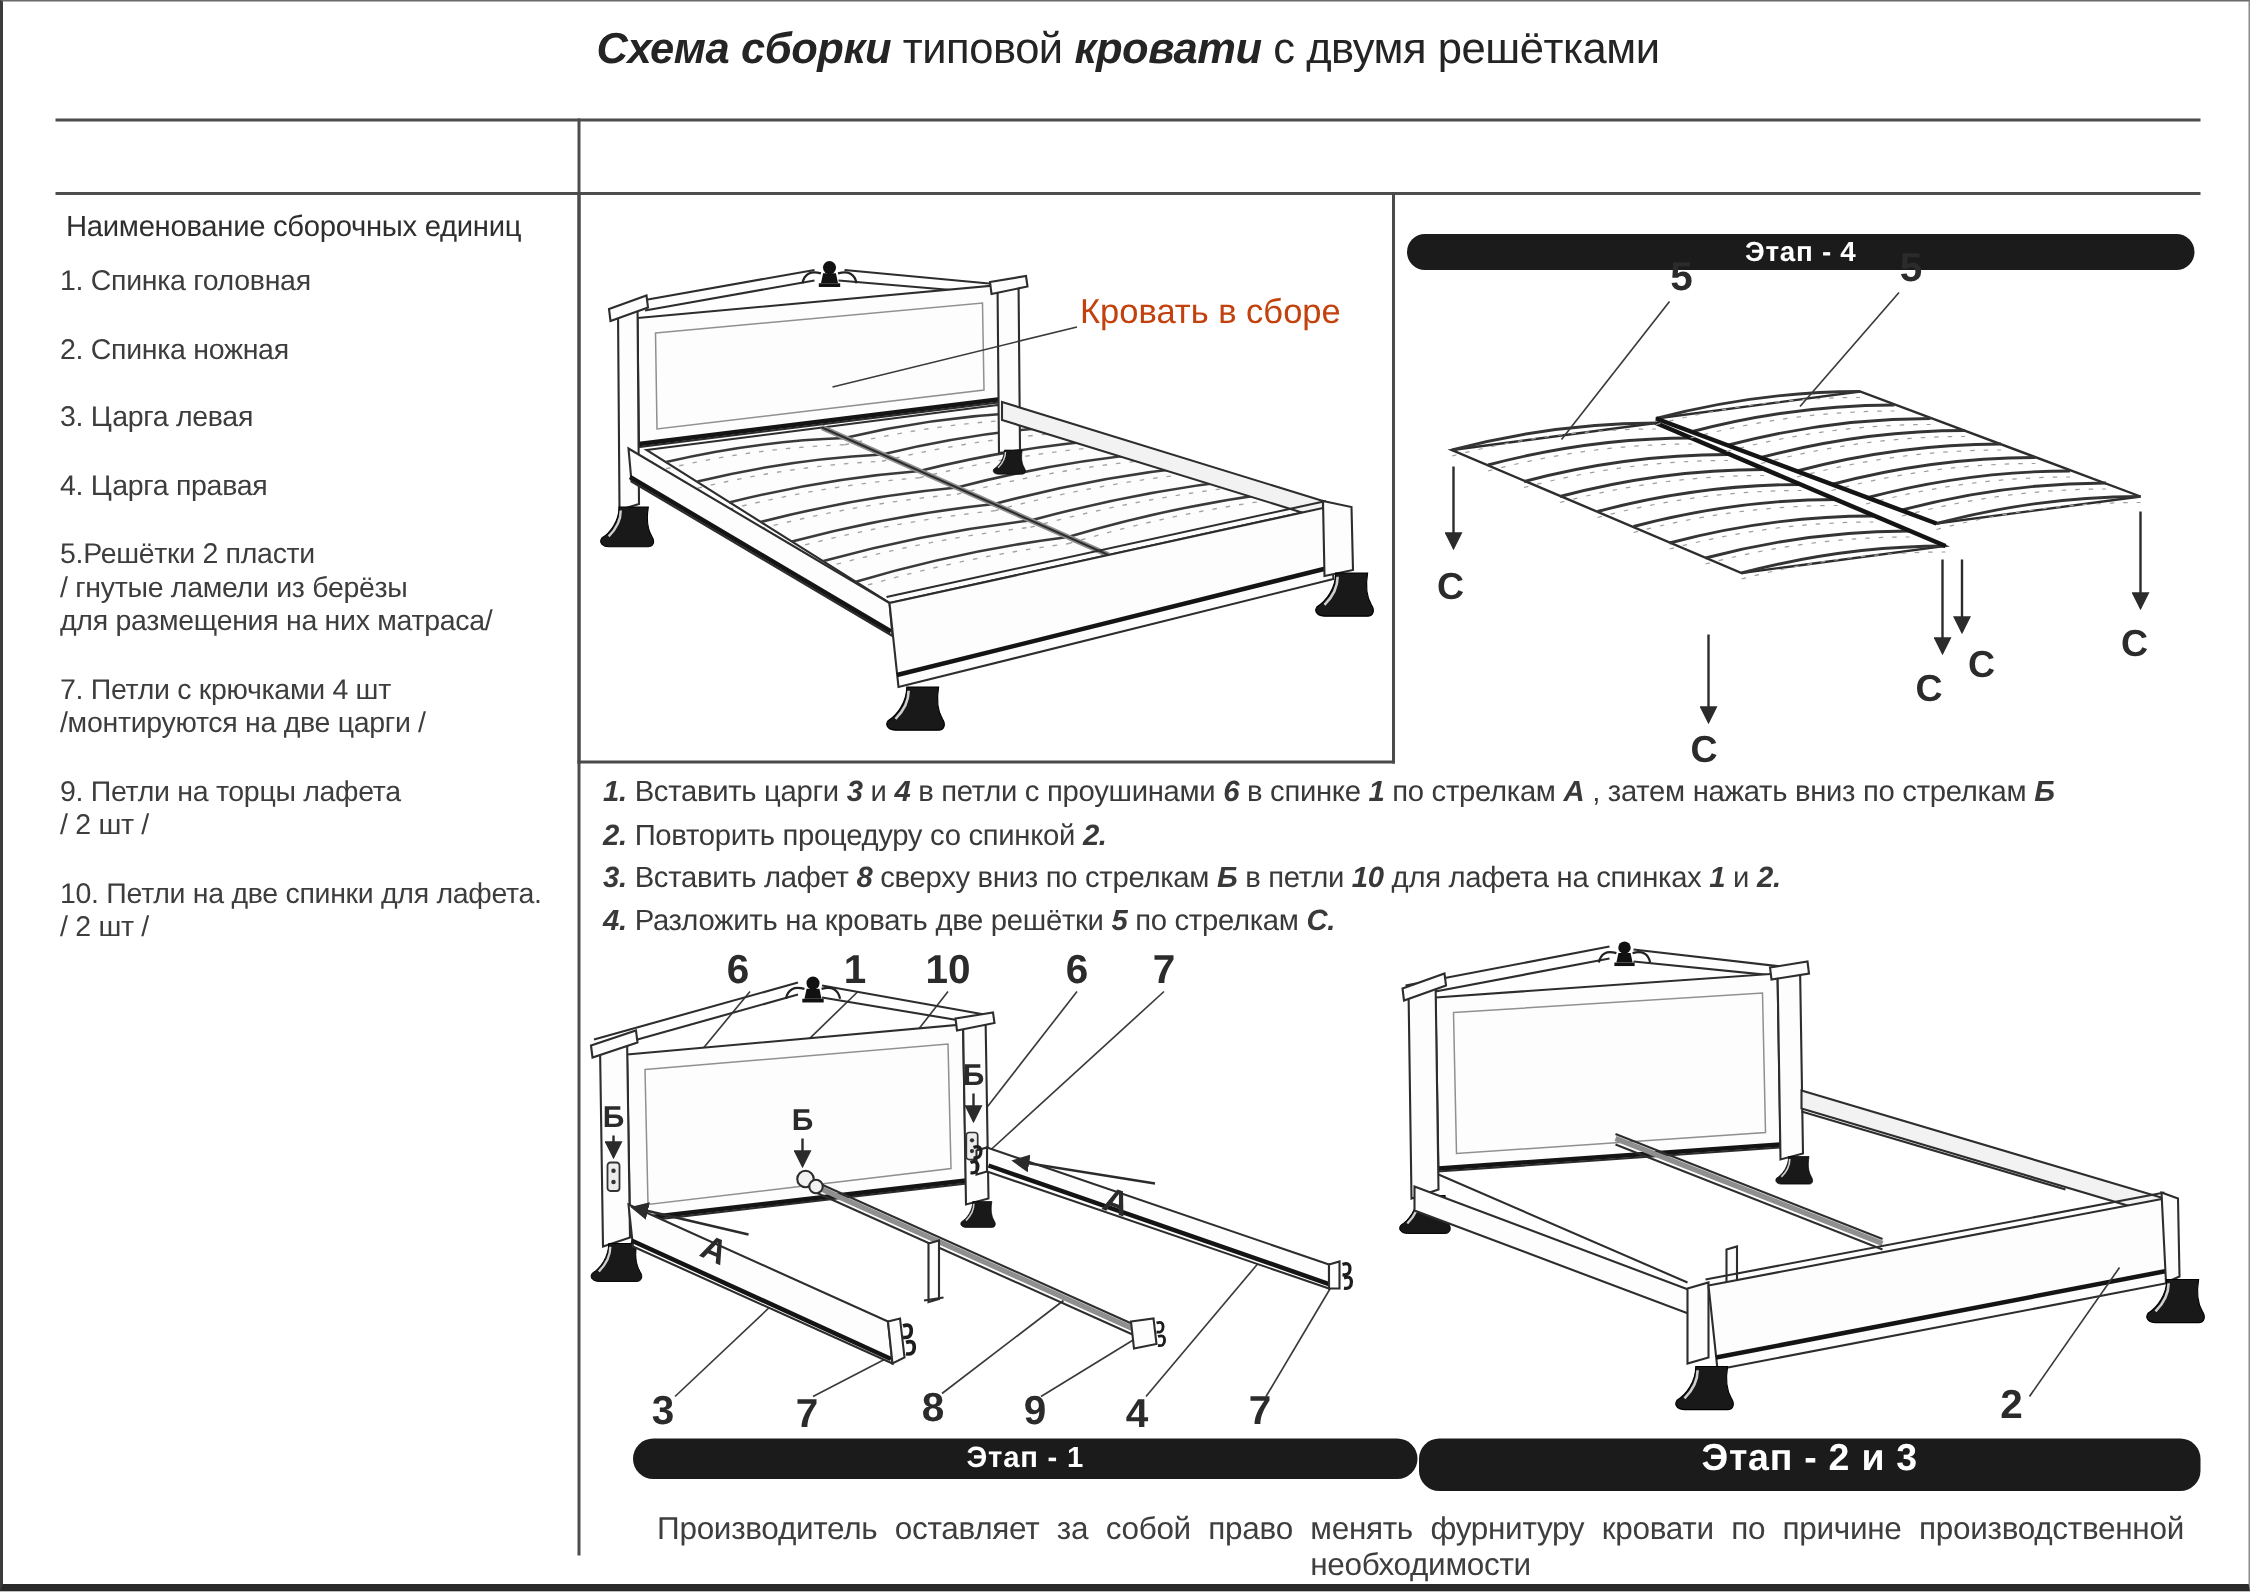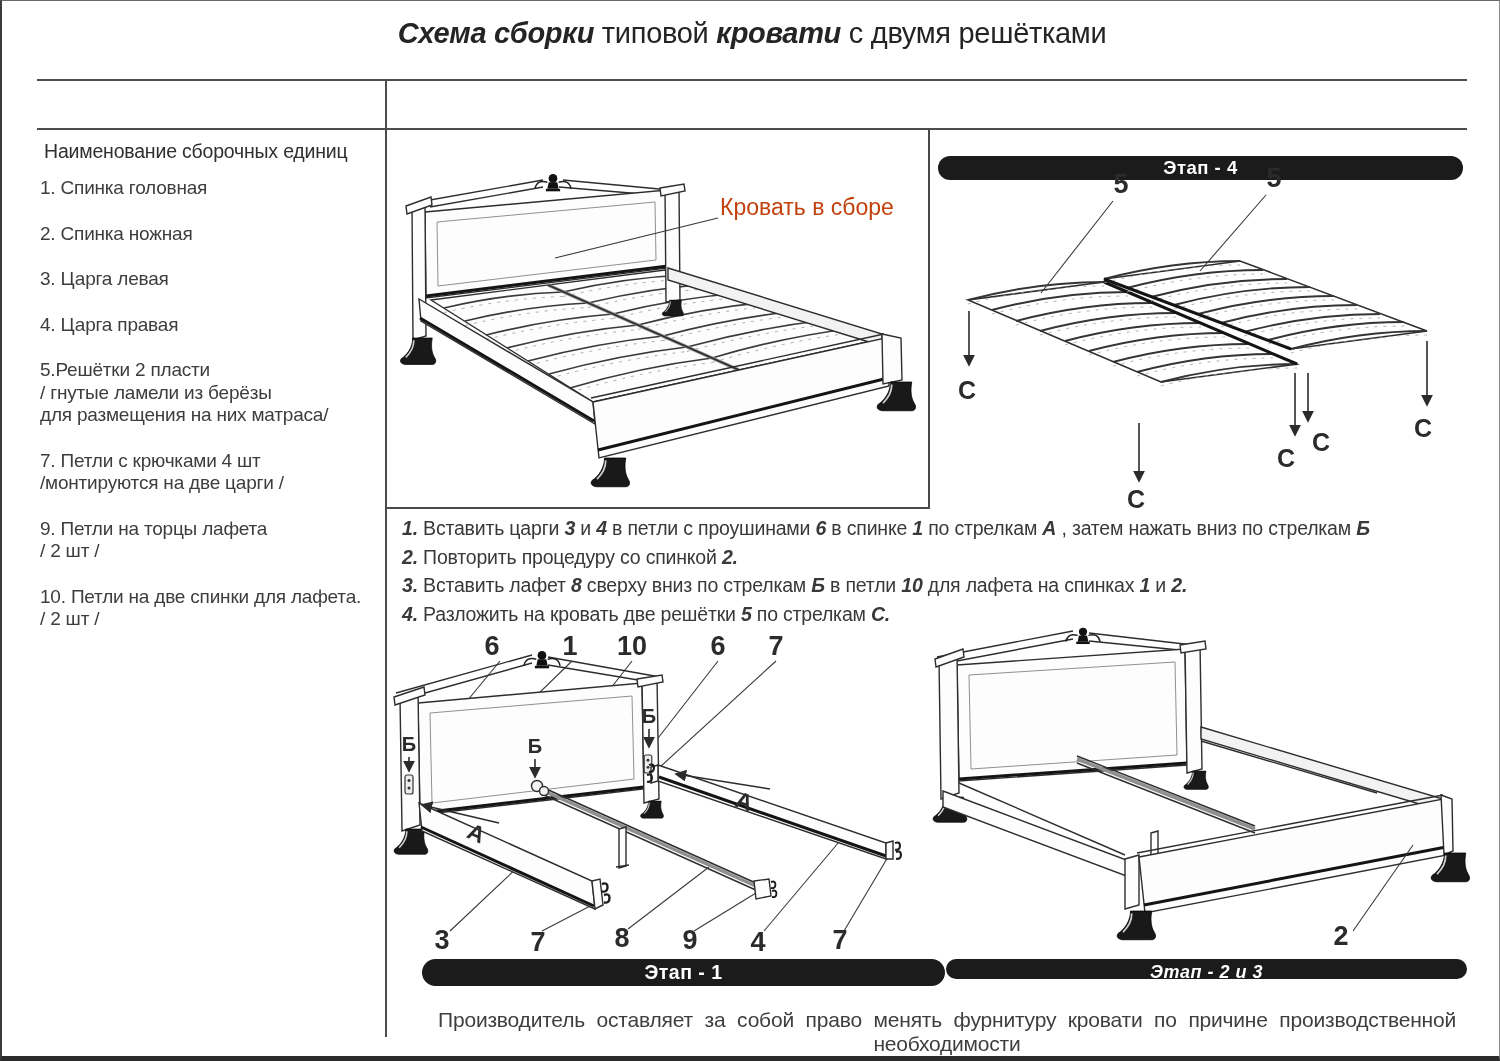--- a/index.html
+++ b/index.html
@@ -16,21 +16,21 @@
   #lefthead{left:42px;top:92px;width:335px;margin-top:47px;}
   #righthead{left:400px;top:92px;width:965px;text-align:center;}
   .parts{left:38px;top:176px;width:342px;font-size:19px;line-height:22.5px;color:#3d3d3d;letter-spacing:-0.2px;}
   .parts div{margin-bottom:23px;white-space:pre-line;}
   .panelA{left:383px;top:127px;width:545px;height:381px;border:2px solid #4a4a4a;border-top:none;box-sizing:border-box;}
   .caption{left:718px;top:193px;font-size:23px;color:#c2410c;}
   .instr{left:400px;top:513px;width:1088px;font-size:19.5px;line-height:28.5px;color:#393939;letter-spacing:-0.2px;}
   .pill{background:#1b1b1b;color:#fff;text-align:center;font-weight:bold;letter-spacing:0.5px;}
   #pill4{left:936px;top:155px;width:525px;height:24px;border-radius:12px;font-size:18.5px;line-height:24px;}
   #pill1{left:420px;top:958px;width:523px;height:27px;border-radius:13.5px;font-size:19.5px;line-height:27px;}
-  #pill23{left:944px;top:958px;width:521px;height:20px;border-radius:13.5px;font-size:18px;line-height:27px;font-style:italic;}
+  #pill23{left:944px;top:958px;width:521px;height:35px;border-radius:13.5px;font-size:25px;line-height:27px;}
   .footer{left:398px;top:1007px;width:1094px;text-align:center;font-size:21px;color:#3e3e3e;word-spacing:6px;letter-spacing:-0.2px;}
   svg{overflow:visible;}
   svg .ln{stroke:#2d2d2d;stroke-width:1.4;fill:none;}
   svg .ld{stroke:#3a3a3a;stroke-width:1.1;fill:none;}
   svg .fw{fill:#fdfdfd;stroke:#2d2d2d;stroke-width:1.4;}
   svg .fg{fill:#f2f2f2;stroke:#2d2d2d;stroke-width:1.4;}
   svg .dk{stroke:#141414;stroke-width:3;fill:none;}
   svg .rail{stroke:#8f8f8f;stroke-width:3.5;fill:none;}
   svg text{font-family:"Liberation Sans",sans-serif;}
   svg .num{font-size:27px;font-weight:bold;fill:#2b2b2b;text-anchor:middle;}

